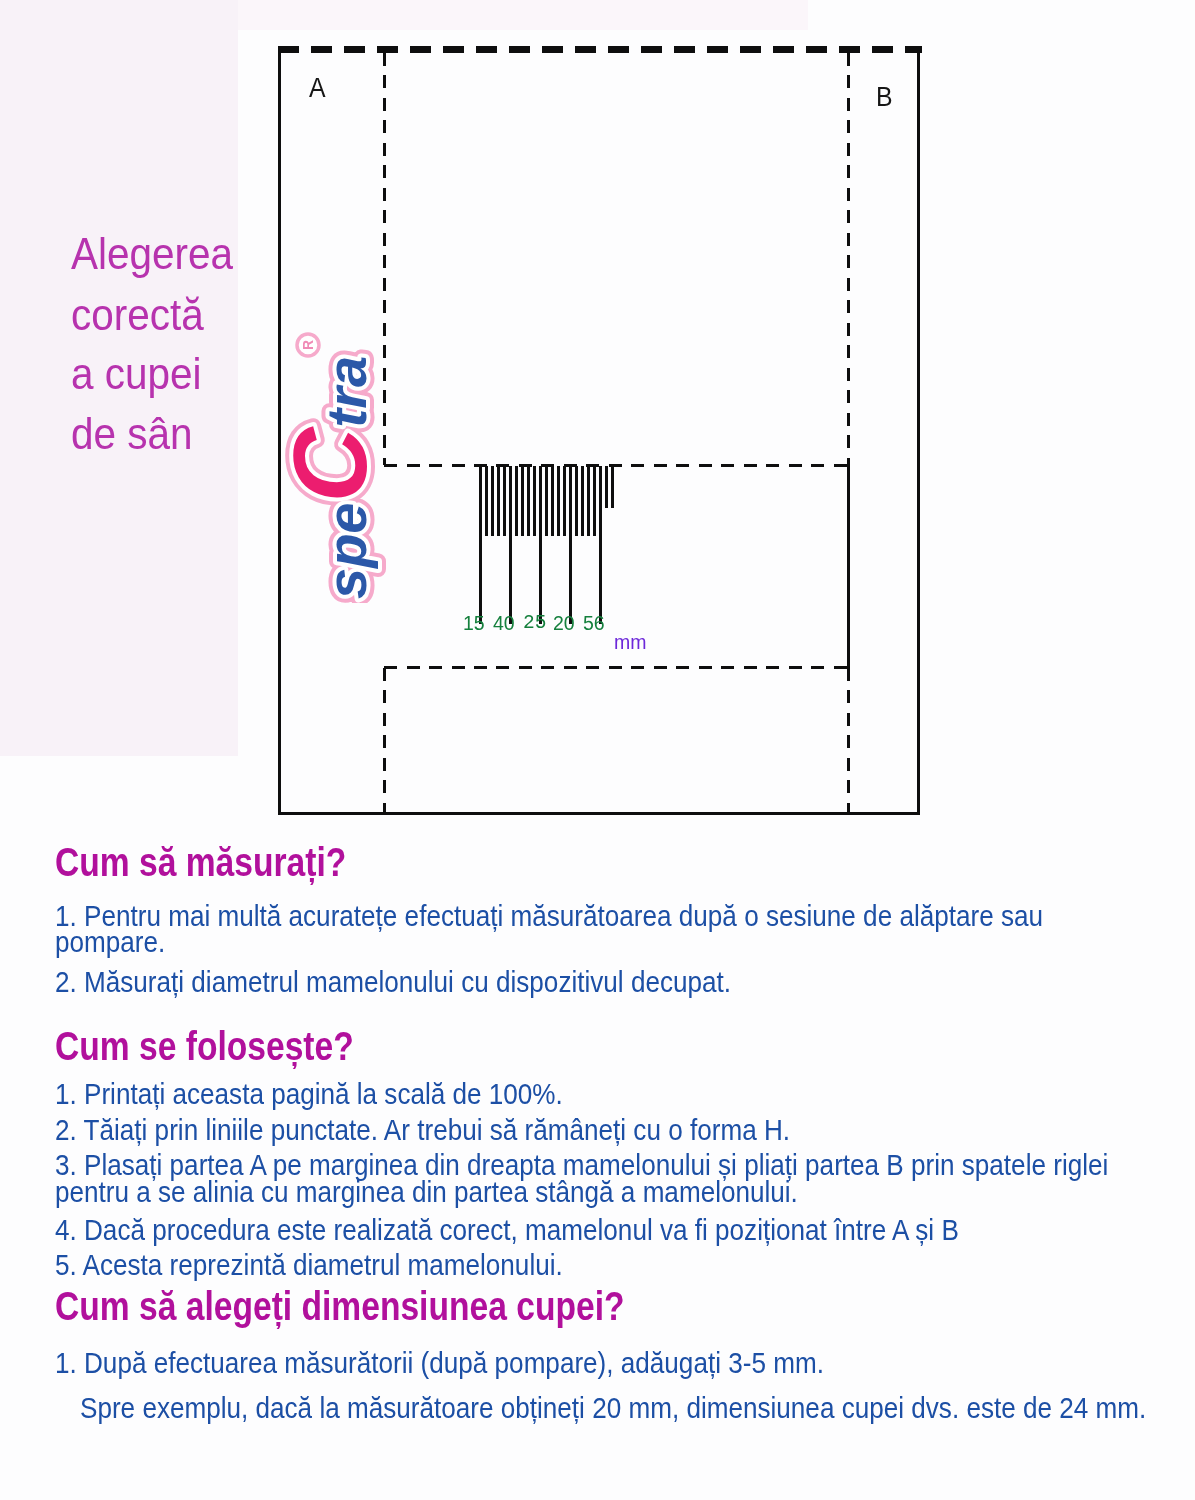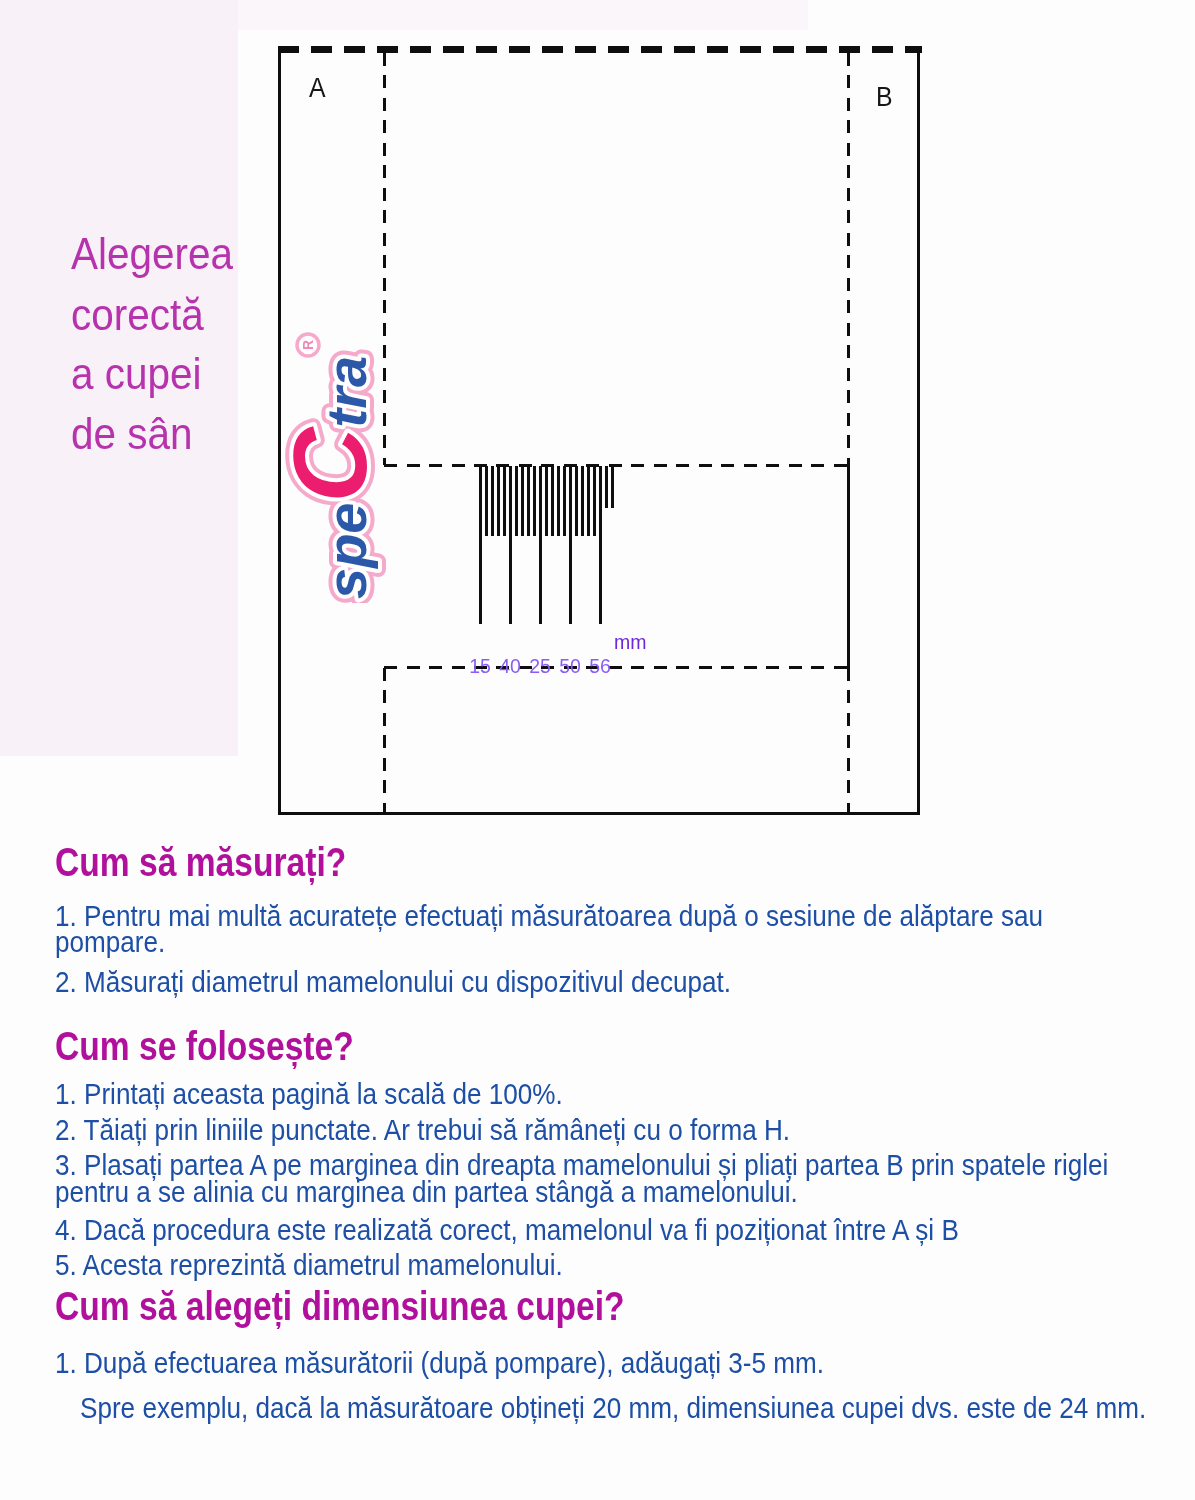--- a/index.html
+++ b/index.html
@@ -29,21 +29,21 @@
   .fold-right{left:847px;top:464px;width:3px;height:205px;}
   
   .ab-label{font-size:27px;color:#161616;line-height:1;transform:scaleX(0.92);transform-origin:0 0;}
   .label-a{left:309px;top:75px;}
   .label-b{left:876px;top:84px;}
   
   .tick{position:absolute;top:466px;width:3px;background:#0e0e0e;}
   .tick.major{height:158px;}
   .tick.minor{height:70px;}
   .tick.stub{height:42px;}
-  .ruler-label{position:absolute;top:657px;width:34px;text-align:center;font-size:19.5px;color:#8b5cf6;line-height:1;}
+  .ruler-label{position:absolute;top:614px;width:34px;font-size:19.5px;color:#15803d;line-height:1;}
   .ruler-unit{position:absolute;top:633px;left:614px;font-size:19.5px;color:#6d28d9;line-height:1;}
   
   .logo-wrap{left:199px;top:408px;width:280px;height:110px;transform:rotate(-90deg);}
   
   .title-line{left:71px;font-size:44px;color:#b733ae;line-height:1;white-space:nowrap;transform:scaleX(0.92);transform-origin:0 0;}
   .t0{top:232px;}.t1{top:293px;}.t2{top:352px;}.t3{top:412px;}
   
   .sec-header{left:55px;font-size:40px;font-weight:bold;color:#b1109c;line-height:1;white-space:nowrap;transform:scaleX(0.84);transform-origin:0 0;}
   .body-line{left:55px;font-size:30px;color:#1c4fa5;line-height:1;white-space:nowrap;transform:scaleX(0.87);transform-origin:0 0;}
   .s1h{top:842px;}
@@ -103,22 +103,22 @@
         <div class="tick minor" style="left: 574.5px;"></div>
         <div class="tick minor" style="left: 580.5px;"></div>
         <div class="tick minor" style="left: 586.5px;"></div>
         <div class="tick minor" style="left: 592.5px;"></div>
         <div class="tick major" style="left: 598.5px;"></div>
         <div class="tick stub" style="left: 604.5px;"></div>
         <div class="tick stub" style="left: 610.5px;"></div>
       </div>
     <span class="ruler-label" style="left: 463px;">15</span>
     <span class="ruler-label" style="left: 493px;">40</span>
-    <span class="ruler-label" style="left: 523px;">25</span>
-    <span class="ruler-label" style="left: 553px;">50</span>
+    <span class="ruler-label" style="left: 523px; font-family: Liberation Mono, monospace;">25</span>
+    <span class="ruler-label" style="left: 553px;">20</span>
     <span class="ruler-label" style="left: 583px;">56</span>
     <span class="ruler-unit">mm</span>
   </div>
 
   <div class="abs logo-wrap">
     <svg width="280" height="110" viewBox="0 0 280 110">
       <g font-family="'Liberation Sans','DejaVu Sans',sans-serif" font-weight="bold" font-style="italic">
         <text x="4" y="82" font-size="56" fill="none" stroke="#f6aacb" stroke-width="16" stroke-linejoin="round" stroke-linecap="round"><tspan>spe</tspan><tspan font-size="104">C</tspan><tspan font-size="56">tra</tspan></text>
         <text x="4" y="82" font-size="56" fill="none" stroke="#ffffff" stroke-width="8" stroke-linejoin="round" stroke-linecap="round"><tspan>spe</tspan><tspan font-size="104">C</tspan><tspan font-size="56">tra</tspan></text>
         <text x="4" y="82" font-size="56"><tspan fill="#2b58a8">spe</tspan><tspan font-size="104" fill="#ec1d6f">C</tspan><tspan font-size="56" fill="#2b58a8">tra</tspan></text>

